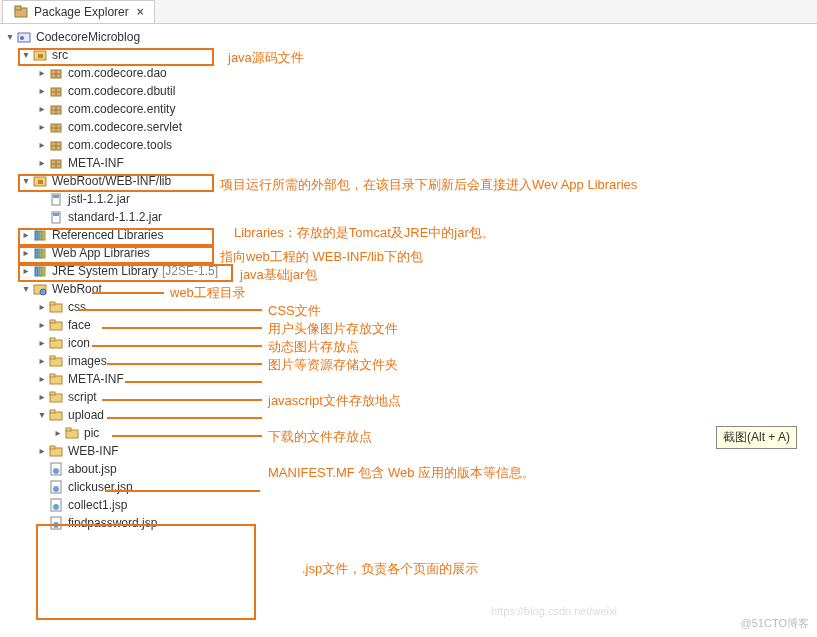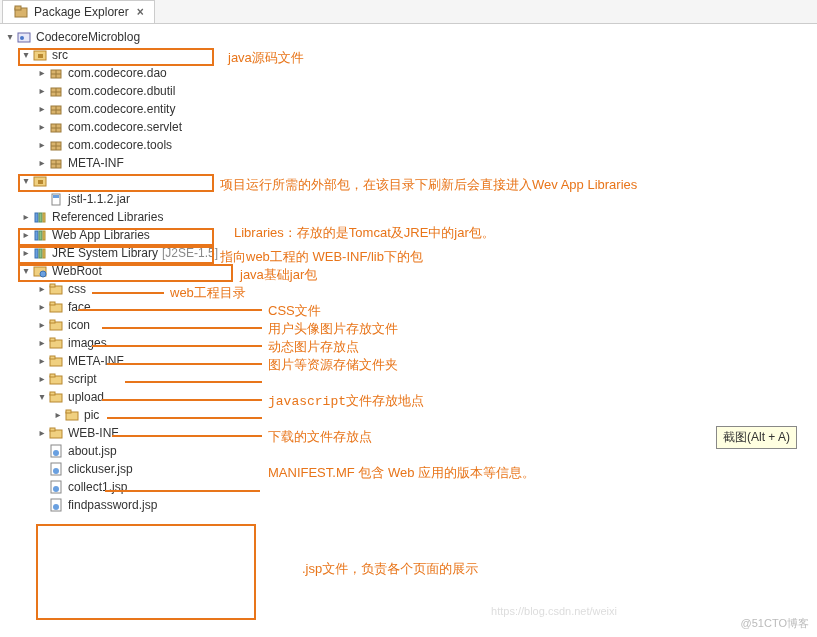--- a/index.html
+++ b/index.html
@@ -139,33 +139,44 @@
   </div>
 
   <div class="tree-row indent-1">
     <span class="arrow">▾</span>
     <span class="icon">
         <svg width="14" height="14">
           <rect x="1" y="3" width="12" height="9" fill="#f0d080" stroke="#b88830"></rect>
           <rect x="5" y="6" width="5" height="4" fill="#b88830"></rect>
         </svg>
       </span>
+    <span class="label">WebRoot/WEB-INF/lib</span>
   </div>
 
   <div class="tree-row indent-2">
     <span class="arrow"> </span>
     <span class="icon">
         <svg width="14" height="14">
           <rect x="3" y="2" width="8" height="11" fill="#fff" stroke="#888"></rect>
           <rect x="4" y="3" width="6" height="3" fill="#6aa0e0"></rect>
         </svg>
       </span>
     <span class="label">jstl-1.1.2.jar</span>
   </div>
 
+  <div class="tree-row indent-2">
+    <span class="arrow"> </span>
+    <span class="icon">
+        <svg width="14" height="14">
+          <rect x="3" y="2" width="8" height="11" fill="#fff" stroke="#888"></rect>
+          <rect x="4" y="3" width="6" height="3" fill="#6aa0e0"></rect>
+        </svg>
+      </span>
+    <span class="label">standard-1.1.2.jar</span>
+  </div>
 
   <div class="tree-row indent-1">
     <span class="arrow">▸</span>
     <span class="icon">
         <svg width="14" height="14">
           <rect x="2" y="3" width="3" height="9" fill="#6aa0e0" stroke="#3a70b0"></rect>
           <rect x="6" y="3" width="3" height="9" fill="#8ac088" stroke="#5a9058"></rect>
           <rect x="10" y="3" width="2" height="9" fill="#e0c060" stroke="#b09030"></rect>
         </svg>
       </span>
@@ -375,21 +386,21 @@
 <div class="annotation" style="left:228px; top:49px;">java源码文件</div>
 <div class="annotation" style="left:220px; top:176px;">项目运行所需的外部包，在该目录下刷新后会直接进入Wev App Libraries</div>
 <div class="annotation" style="left:234px; top:224px;">Libraries：存放的是Tomcat及JRE中的jar包。</div>
 <div class="annotation" style="left:220px; top:248px;">指向web工程的 WEB-INF/lib下的包</div>
 <div class="annotation" style="left:240px; top:266px;">java基础jar包</div>
 <div class="annotation" style="left:170px; top:284px;">web工程目录</div>
 <div class="annotation" style="left:268px; top:302px;">CSS文件</div>
 <div class="annotation" style="left:268px; top:320px;">用户头像图片存放文件</div>
 <div class="annotation" style="left:268px; top:338px;">动态图片存放点</div>
 <div class="annotation" style="left:268px; top:356px;">图片等资源存储文件夹</div>
-<div class="annotation" style="left:268px; top:392px;font-family:Liberation Mono, monospace;">javascript文件存放地点</div>
+<div class="annotation" style="left:268px; top:392px;">javascript文件存放地点</div>
 <div class="annotation" style="left:268px; top:428px;">下载的文件存放点</div>
 <div class="annotation" style="left:268px; top:464px;">MANIFEST.MF 包含 Web 应用的版本等信息。</div>
 <div class="annotation" style="left:302px; top:560px;">.jsp文件，负责各个页面的展示</div>
 
 <div class="tooltip-box" style="right:20px; top:426px;">截图(Alt + A)</div>
 
 <div class="watermark2">https://blog.csdn.net/weixi</div>
 <div class="watermark">@51CTO博客</div>
 
 </body></html>

